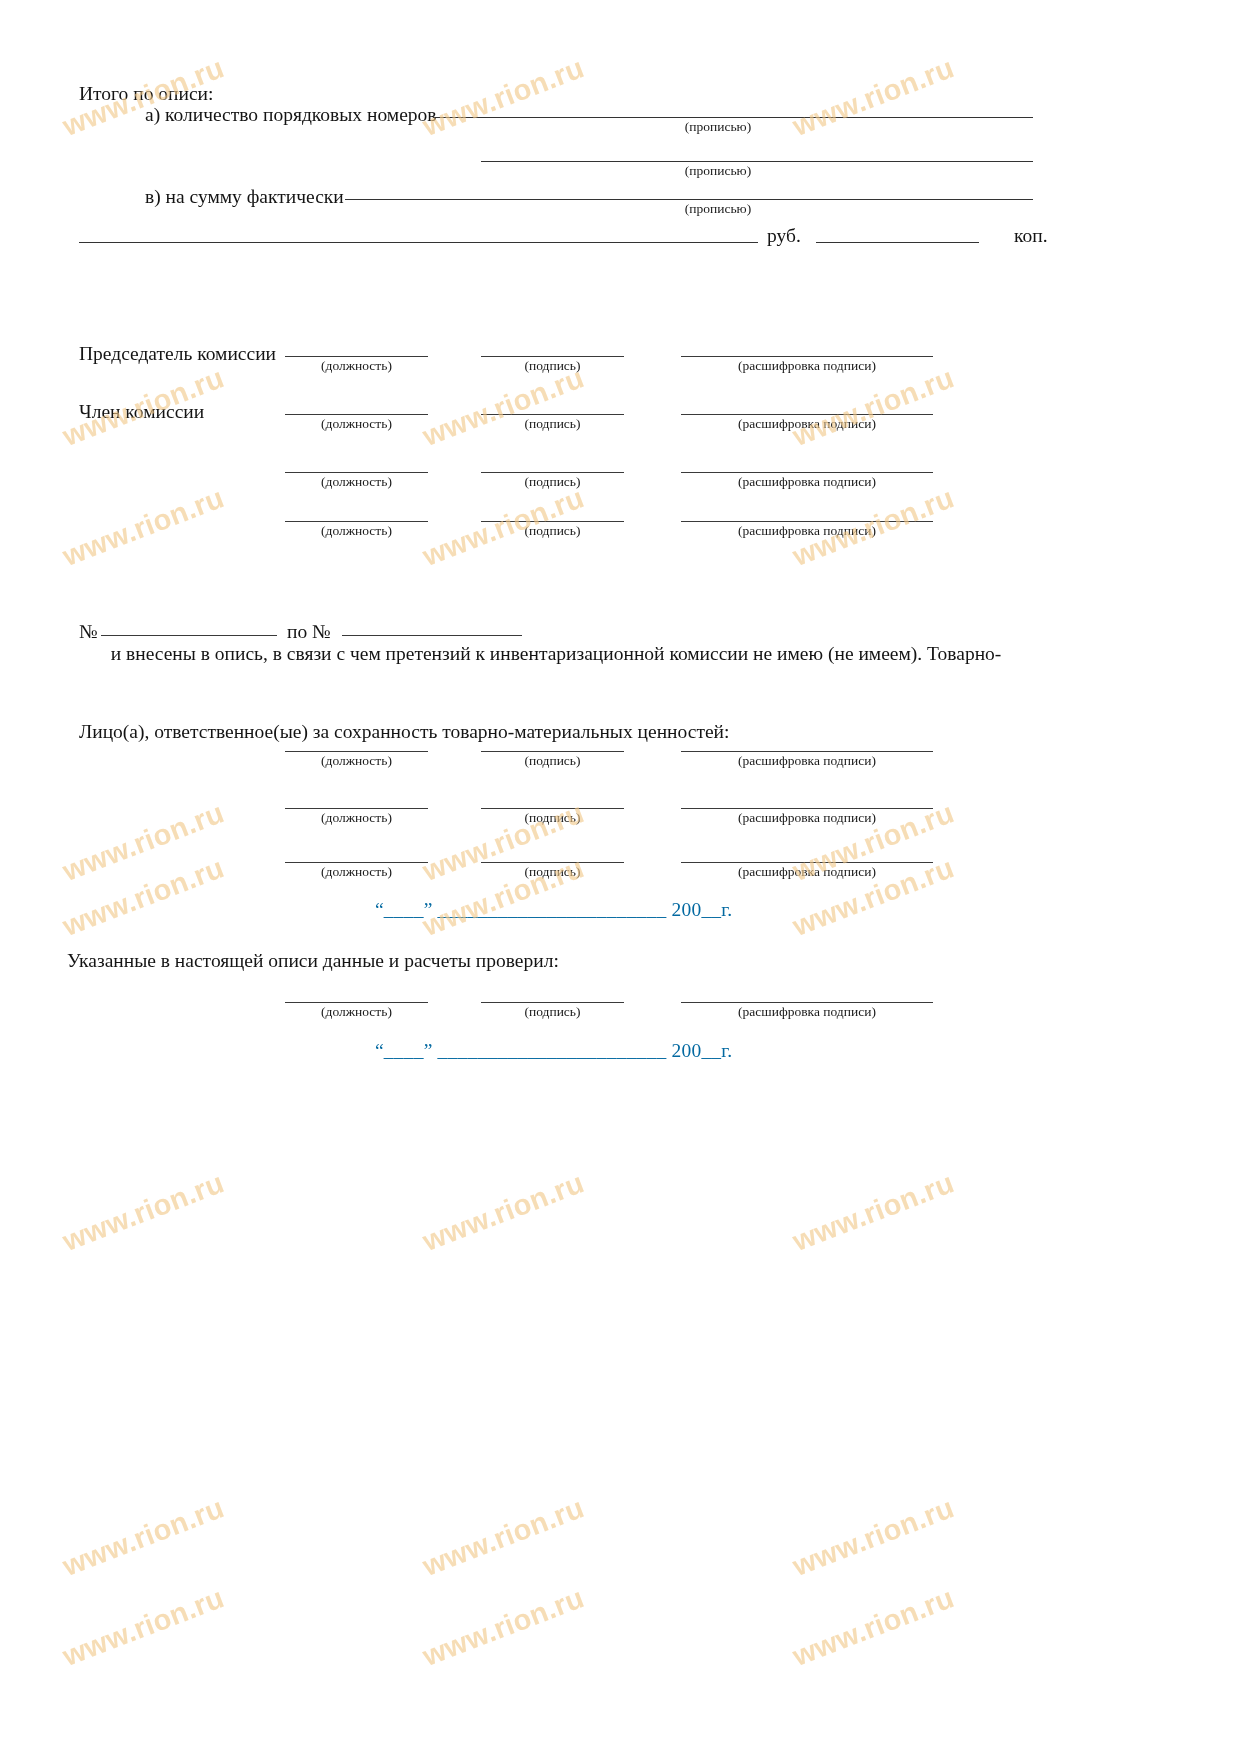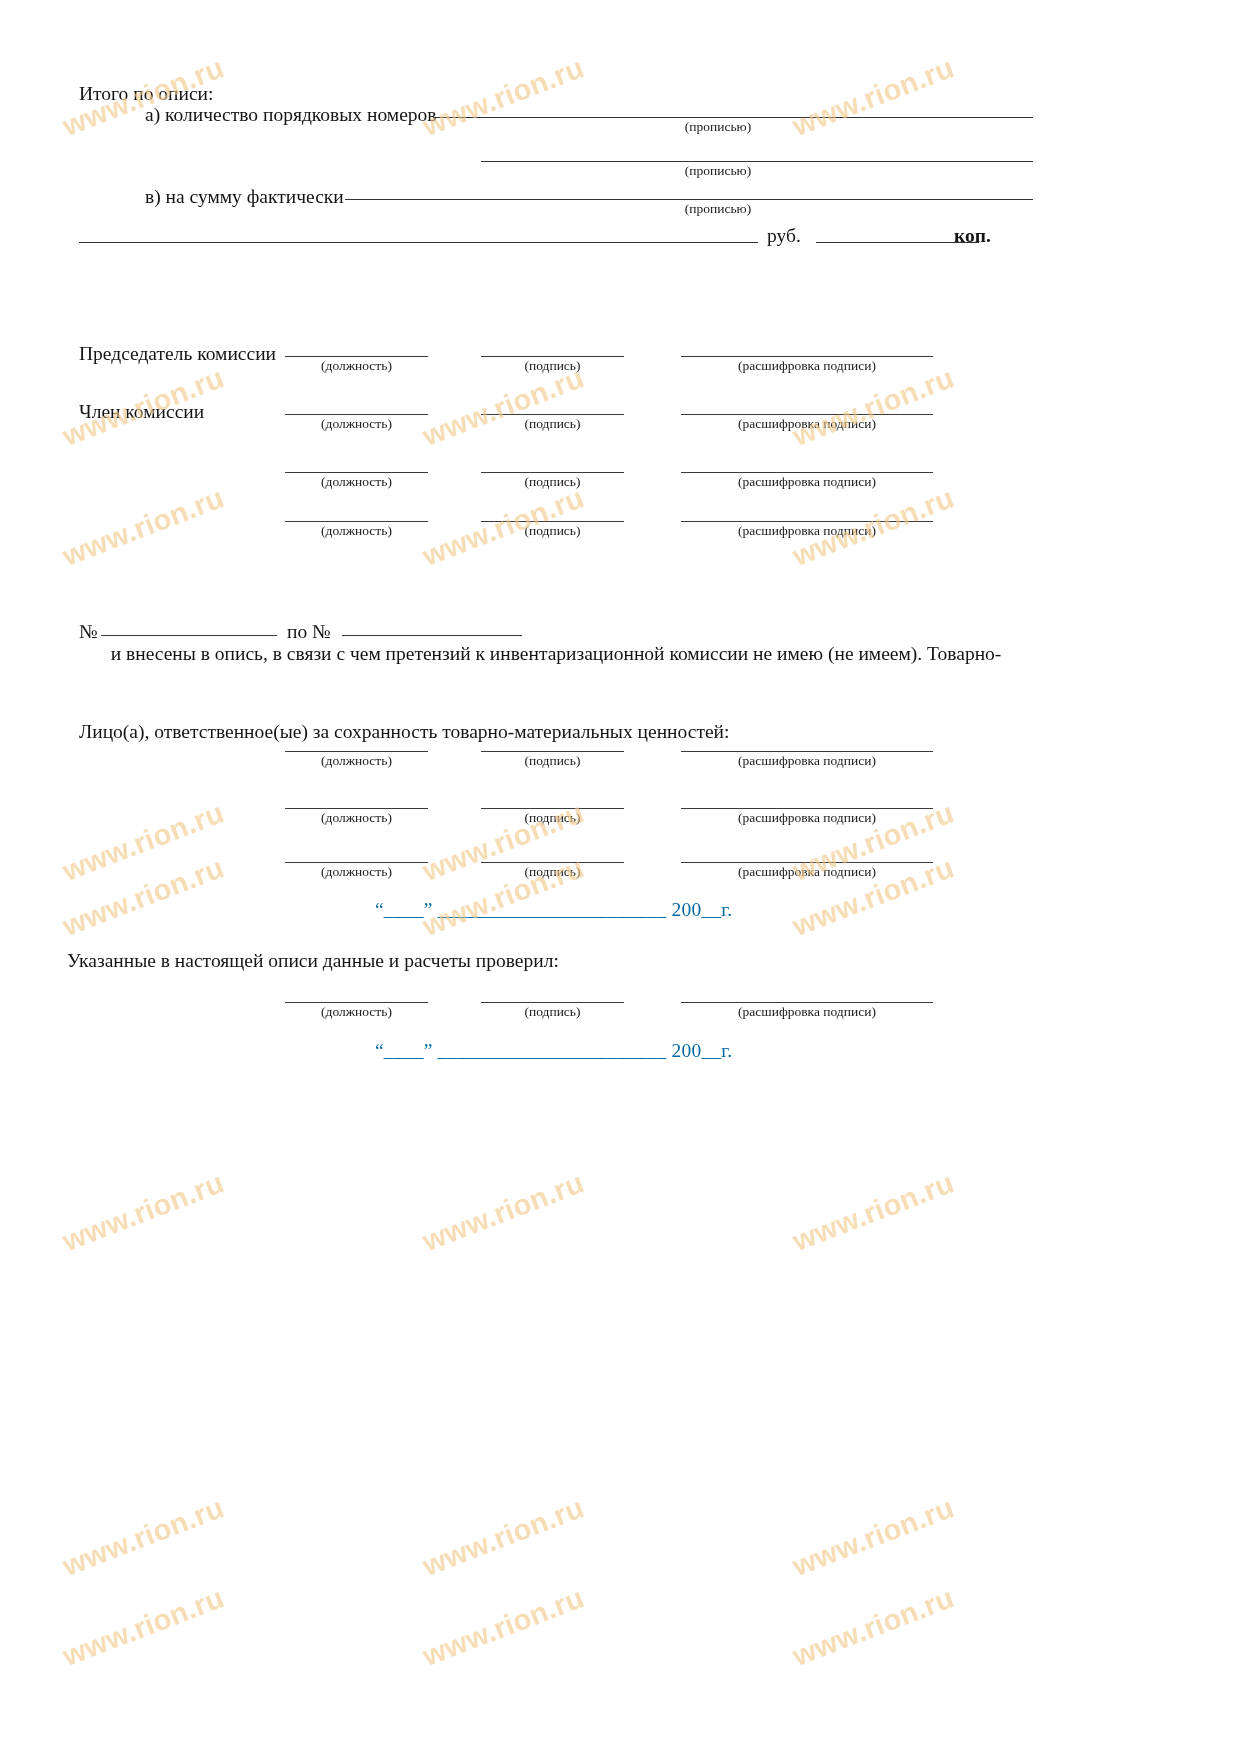--- a/index.html
+++ b/index.html
@@ -110,21 +110,21 @@
     <div class="rule" style="left:481px; top:161px; width:552px;"></div>
     <div class="sig-label" style="left:618px; top:163px; width:200px;">(прописью)</div>
 
     <div class="abs body-text" style="left:145px; top:183px;">в) на сумму фактически</div>
     <div class="rule" style="left:345px; top:199px; width:688px;"></div>
     <div class="sig-label" style="left:618px; top:201px; width:200px;">(прописью)</div>
 
     <div class="rule" style="left:79px; top:242px; width:679px;"></div>
     <div class="abs body-text" style="left:767px; top:222px;">руб.</div>
     <div class="rule" style="left:816px; top:242px; width:163px;"></div>
-    <div class="abs body-text" style="left:954px; top:222px;font-weight:bold;">коп.</div>
+    <div class="abs body-text" style="left:1014px; top:222px;">коп.</div>
 
 
     <div class="abs body-text" style="left:79px; top:340px;">Председатель комиссии</div>
     <div class="rule-thin" style="left:285px; top:356px; width:143px;"></div>
     <div class="sig-label" style="left:285px; top:358px; width:143px;">(должность)</div>
     <div class="rule-thin" style="left:481px; top:356px; width:143px;"></div>
     <div class="sig-label" style="left:481px; top:358px; width:143px;">(подпись)</div>
     <div class="rule-thin" style="left:681px; top:356px; width:252px;"></div>
     <div class="sig-label" style="left:681px; top:358px; width:252px;">(расшифровка подписи)</div>
 

